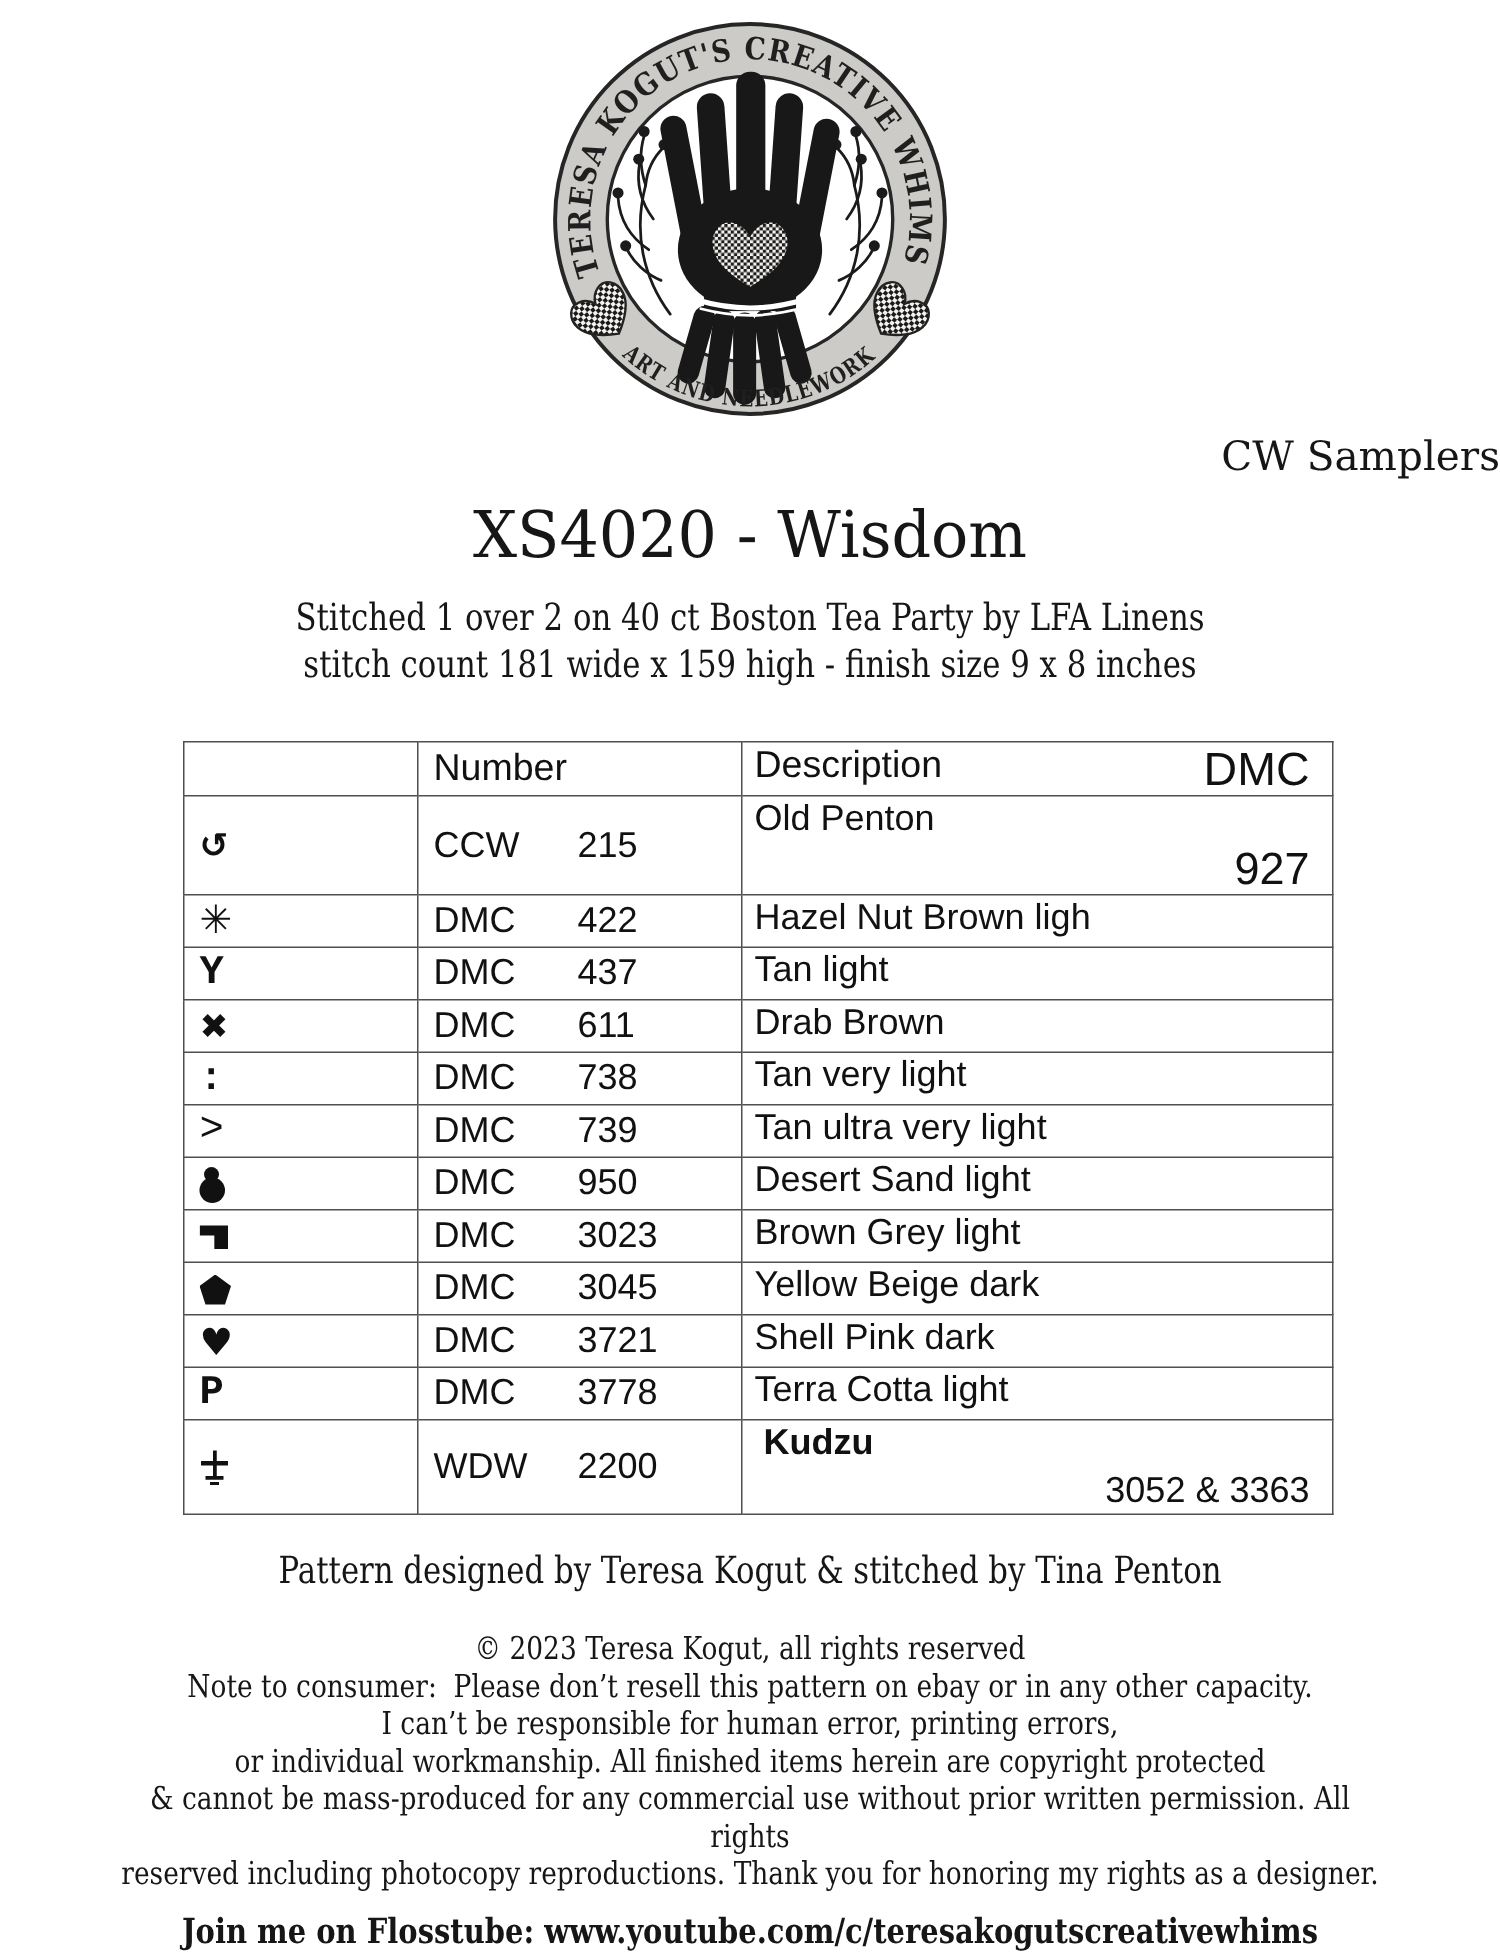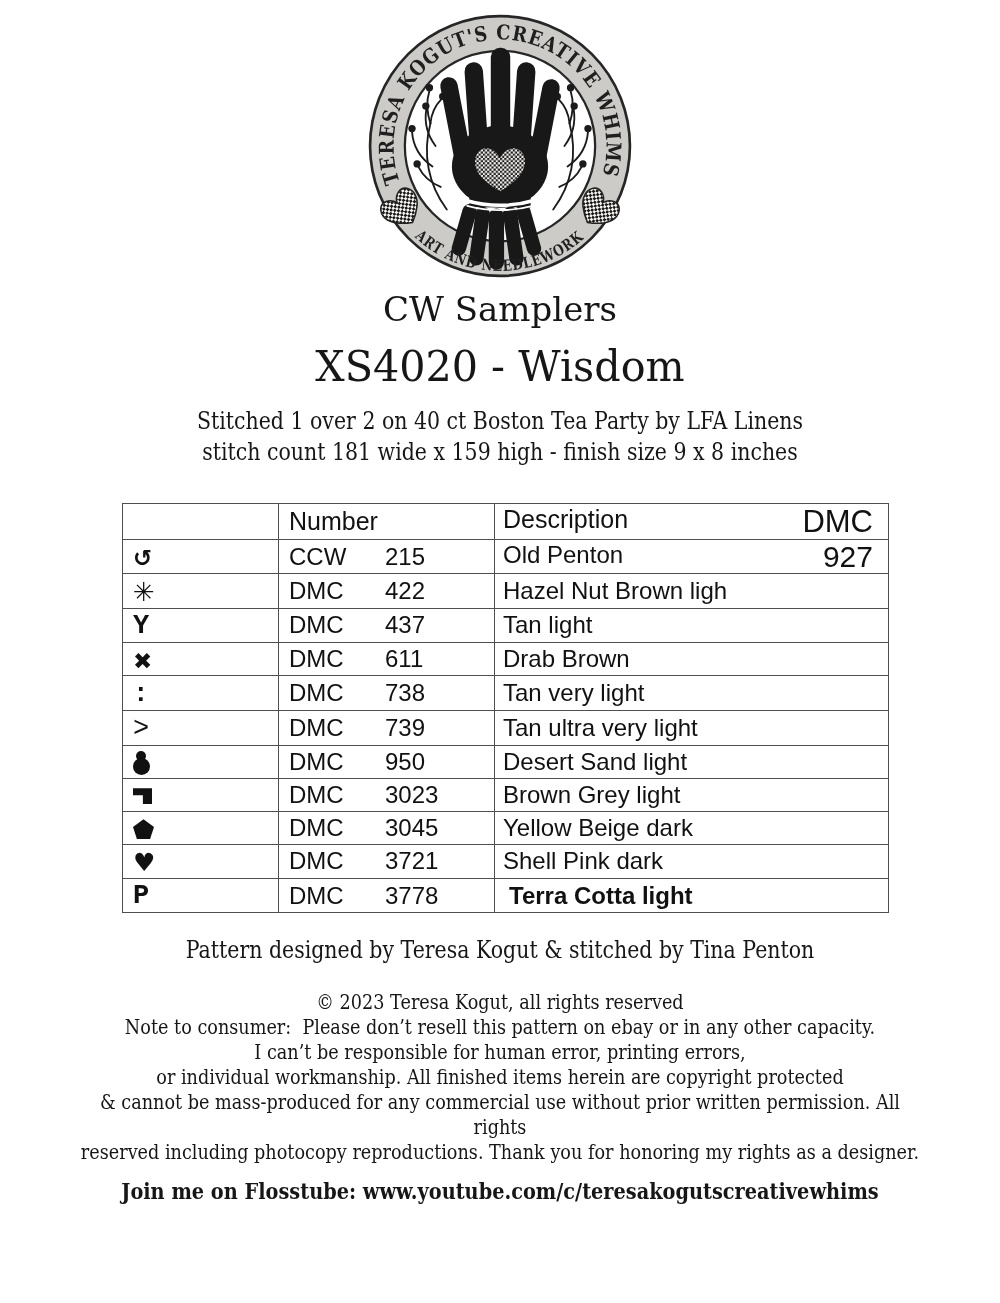--- a/index.html
+++ b/index.html
@@ -6,36 +6,36 @@
   .page{
     position:relative;width:1000px;height:1303px;margin:0 auto;background:#fff;
     color:#161616;font-family:"DejaVu Serif", serif;overflow:hidden;
   }
   
   .logo-wrap{text-align:center;padding-top:13px;}
   .logo-wrap svg{display:inline-block;}
   .arc-top{font:bold 20px "DejaVu Serif", serif;letter-spacing:1px;fill:#1f1f1f;}
   .arc-bottom{font:bold 15px "DejaVu Serif", serif;letter-spacing:1px;fill:#1f1f1f;}
   
-  .series{margin-top:6px;text-align:center;font-size:34px;}
+  .series{margin-top:6px;text-align:right;font-size:27px;}
   .title{margin-top:12px;text-align:center;font-size:43px;transform:scaleX(0.96);transform-origin:50% 50%;}
   .subtitle{margin-top:14px;text-align:center;font-size:25px;line-height:31px;transform:scaleX(0.82);transform-origin:50% 50%;}
   
   table.floss{border-collapse:collapse;table-layout:fixed;width:766px;margin:36px 0 0 122px;
     font-family:"Liberation Sans", sans-serif;font-size:24px;color:#111;}
   table.floss td, table.floss th{border:1px solid #4f4f4f;overflow:visible;}
   thead tr{height:35px;}
   tbody tr{height:32px;}
   th{font-weight:normal;text-align:left;font-size:25px;}
   .sym-cell{padding-left:10px;line-height:30px;}
   .num-cell{padding-left:10px;margin-top:36px;}
   .num-cell .brand{display:inline-block;width:96px;}
   .desc-cell{padding-left:8px;}
   .dmc-head{float:right;margin-right:14px;font-size:31px;line-height:33px;}
-  .dmc-val{float:right;margin-right:14px;}
+  .dmc-val{float:right;margin-right:14px;margin-top:32px;}
   tbody tr:first-child .dmc-val{font-size:30px;line-height:31px;}
   tbody tr:last-child .desc{font-weight:bold;padding-left:6px;}
   
   .sym{display:inline-block;vertical-align:middle;line-height:normal;}
   .sym-ccw-arrow{font:bold 23px "DejaVu Sans", sans-serif;}
   .sym-asterisk{font:26px "DejaVu Sans", sans-serif;}
   .sym-vertical-bar{width:9px;height:23px;background:#111;}
   .sym-letter-y,.sym-letter-p{font:bold 27px "Liberation Mono", monospace;}
   .sym-heavy-x{font:23px "DejaVu Sans", sans-serif;}
   .sym-colon{font:bold 26px "Liberation Mono", monospace;}
@@ -207,20 +207,25 @@
         <tr>
       <td class="sym-cell"><span class="sym sym-heart">♥</span></td>
       <td class="num-cell"><span class="brand">DMC</span><span class="code">3721</span></td>
       <td class="desc-cell"><span class="dmc-val"></span><span class="desc">Shell Pink dark</span></td>
     </tr>
         <tr>
       <td class="sym-cell"><span class="sym sym-letter-p">P</span></td>
       <td class="num-cell"><span class="brand">DMC</span><span class="code">3778</span></td>
       <td class="desc-cell"><span class="dmc-val"></span><span class="desc">Terra Cotta light</span></td>
     </tr>
+        <tr>
+      <td class="sym-cell"><span class="sym sym-ground"></span></td>
+      <td class="num-cell"><span class="brand">WDW</span><span class="code">2200</span></td>
+      <td class="desc-cell"><span class="dmc-val">3052 &amp; 3363</span><span class="desc">Kudzu</span></td>
+    </tr>
       </tbody>
   </table>
 
   <div class="credit">Pattern designed by Teresa Kogut &amp; stitched by Tina Penton</div>
 
   <div class="legal">
     <div class="legal-line">© 2023 Teresa Kogut, all rights reserved</div>
     <div class="legal-line">Note to consumer:  Please don’t resell this pattern on ebay or in any other capacity.</div>
     <div class="legal-line">I can’t be responsible for human error, printing errors,</div>
     <div class="legal-line">or individual workmanship. All finished items herein are copyright protected</div>

